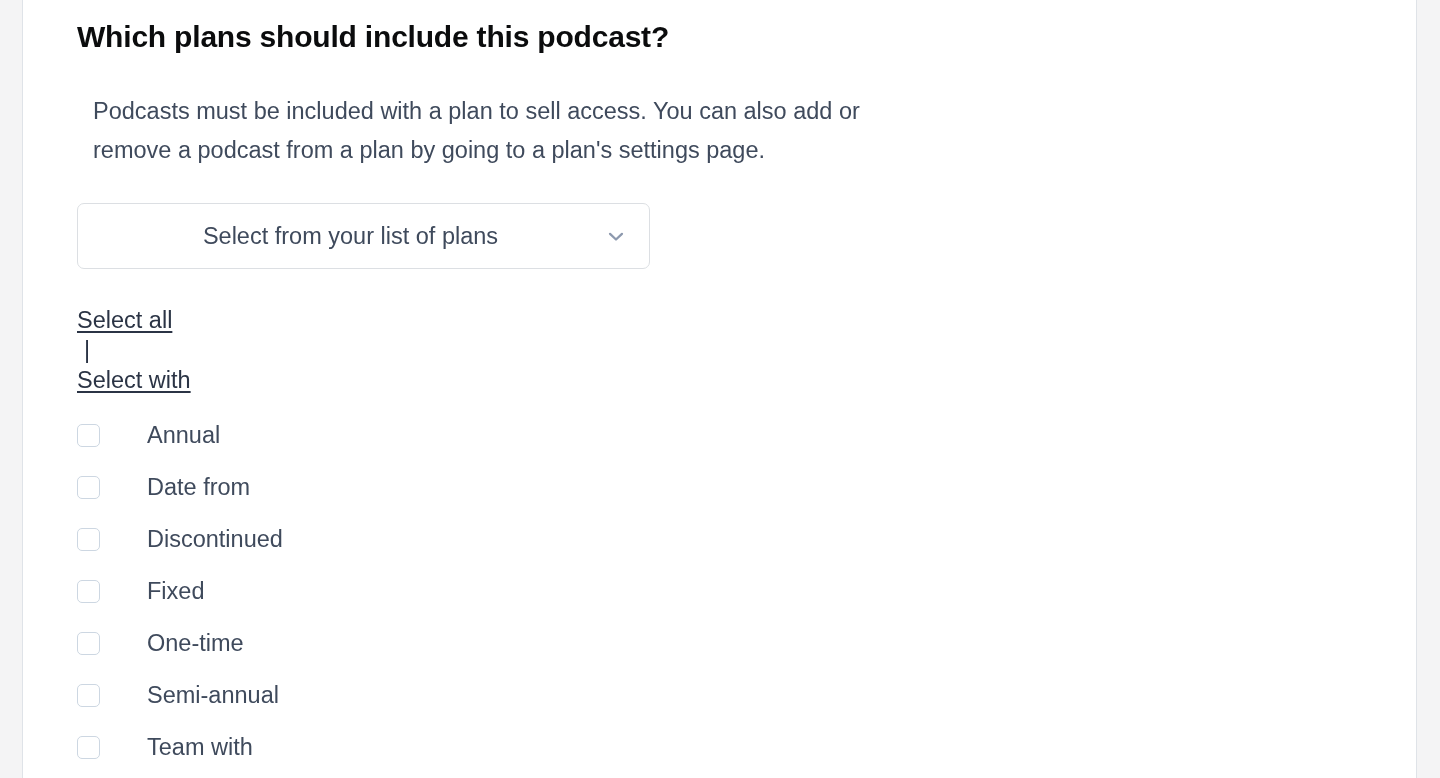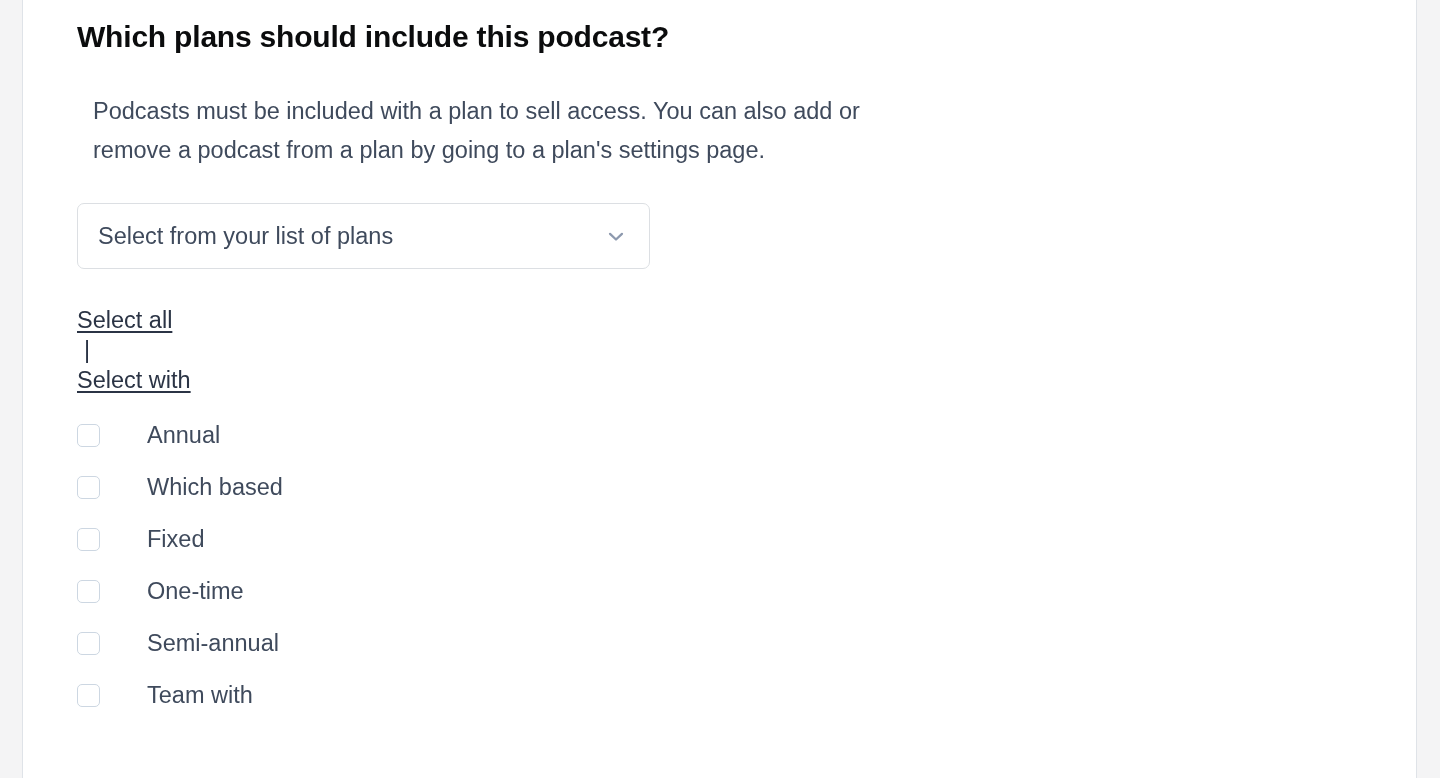--- a/index.html
+++ b/index.html
@@ -61,20 +61,21 @@
     line-height: 39px;
     font-weight: 400;
     color: #3f4a5c;
   }
 
   .select-wrap {
     margin-top: 33px;
     position: relative;
     width: 573px;
     height: 74px;
+    text-align: center;
   }
 
   .select-box {
     box-sizing: border-box;
     width: 573px;
     height: 66px;
     border: 1.5px solid #dcdfe3;
     border-radius: 7px;
     background: #ffffff;
     display: flex;
@@ -185,21 +186,25 @@
         <span class="link">Select with</span>
       </div>
 
       <ul class="checkbox-list">
           <li class="checkbox-row">
             <span class="checkbox"></span>
             <span class="checkbox-label">Annual</span>
           </li>
           <li class="checkbox-row">
             <span class="checkbox"></span>
-            <span class="checkbox-label">Which based</span>
+            <span class="checkbox-label">Date from</span>
+          </li>
+          <li class="checkbox-row">
+            <span class="checkbox"></span>
+            <span class="checkbox-label">Discontinued</span>
           </li>
           <li class="checkbox-row">
             <span class="checkbox"></span>
             <span class="checkbox-label">Fixed</span>
           </li>
           <li class="checkbox-row">
             <span class="checkbox"></span>
             <span class="checkbox-label">One-time</span>
           </li>
           <li class="checkbox-row">

